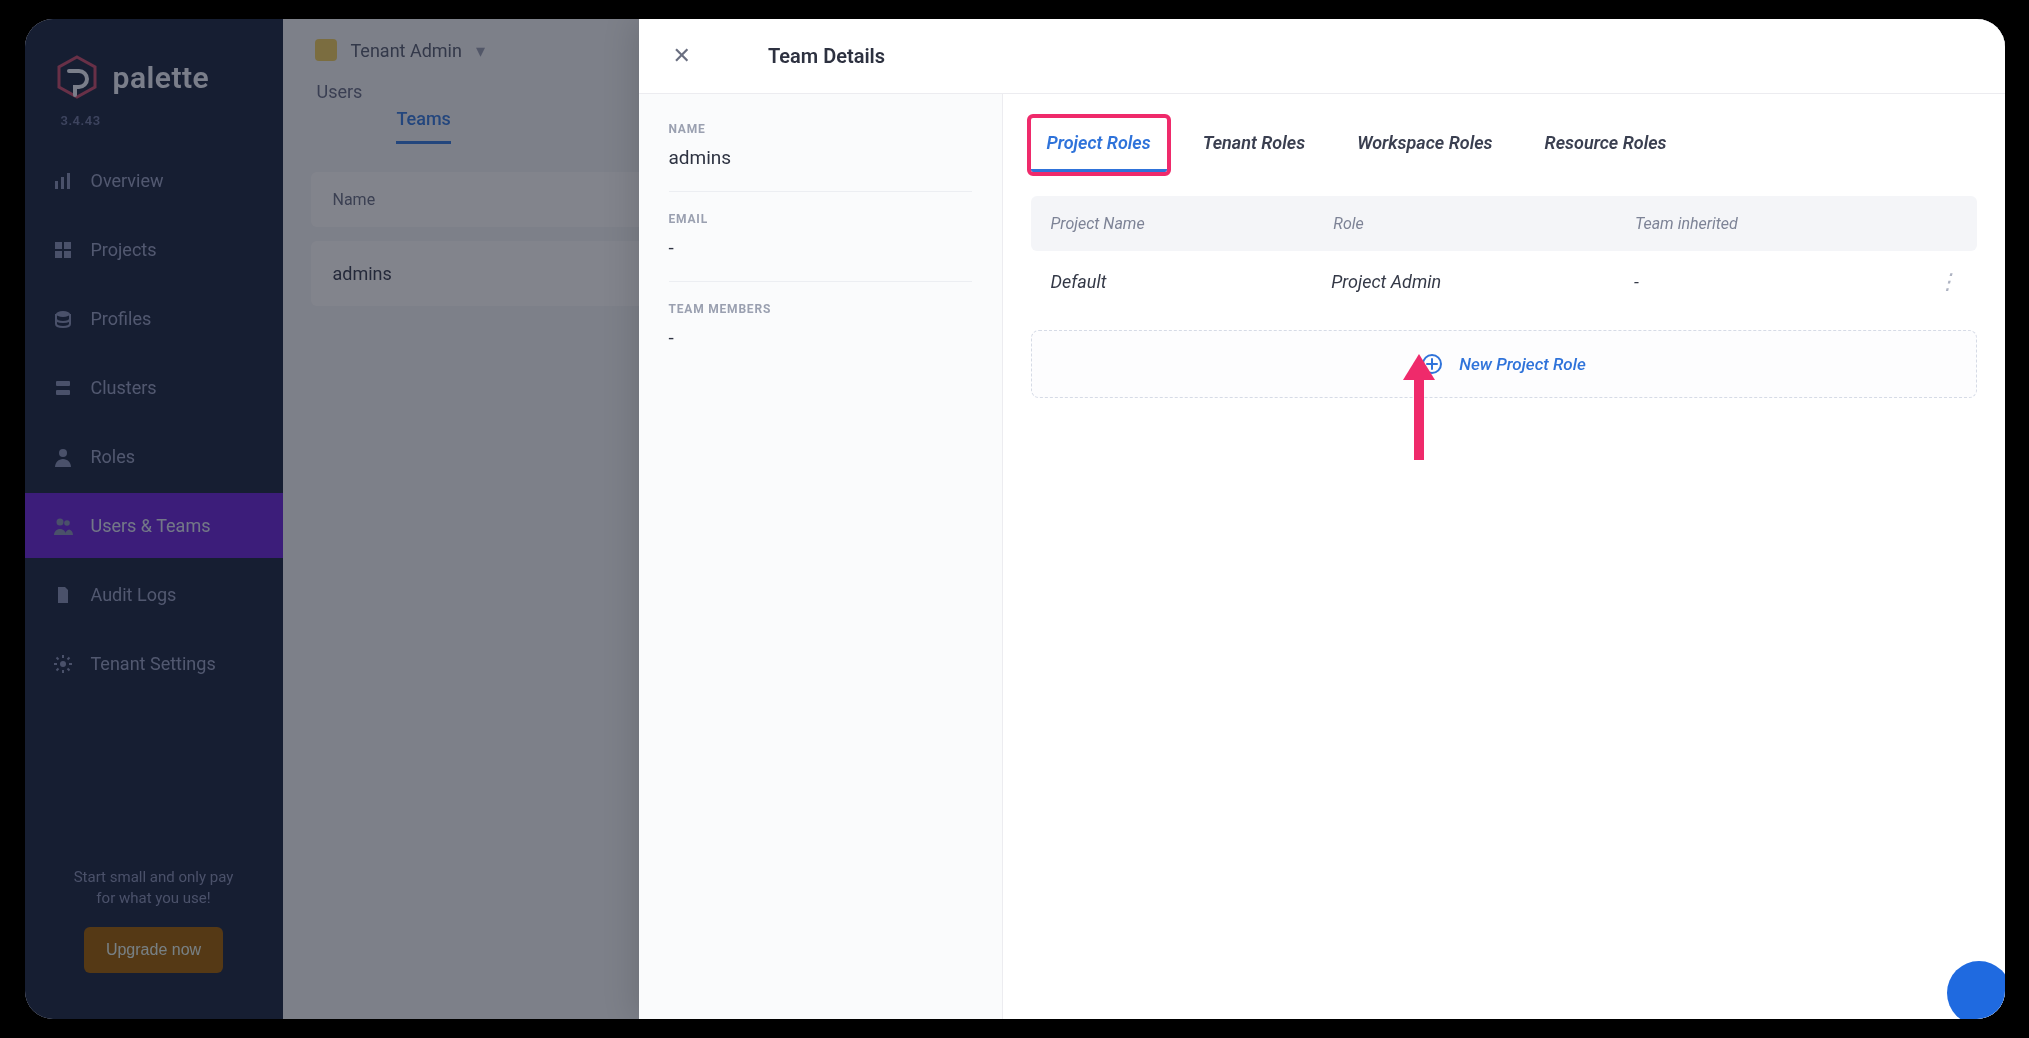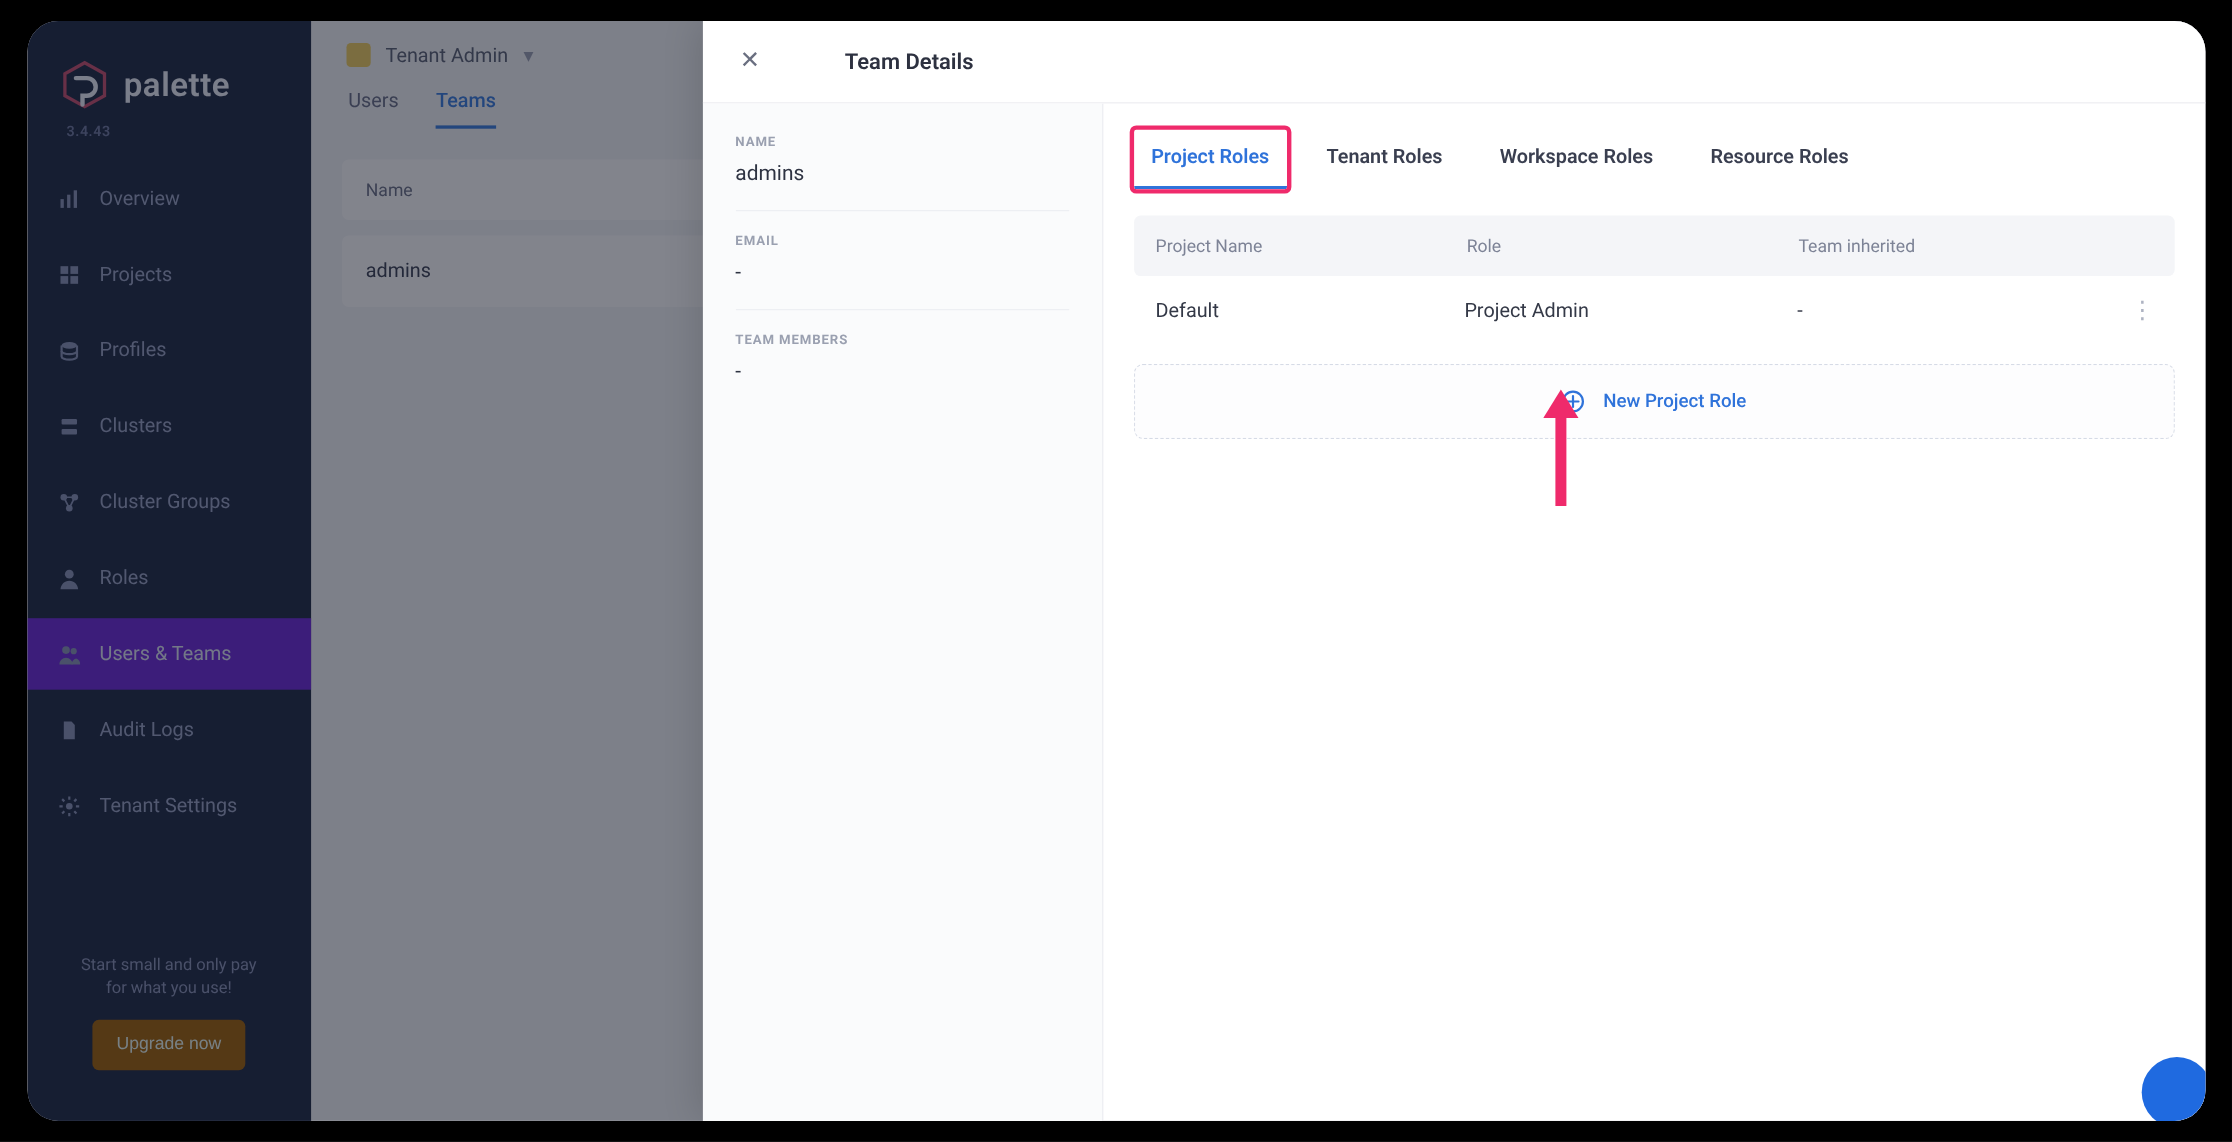--- a/index.html
+++ b/index.html
@@ -130,21 +130,21 @@
   }
   .context-feed { margin-left: auto; font-size: 16px; color: #7a8096;}
   .tabs-under {
     display: flex;
     gap: 34px;
     padding: 4px 6px 0 6px;
     font-size: 18px;
     color: #6a7088;
   }
   .tab-under { padding-bottom: 12px; cursor: pointer; }
-  .tab-under.active { color: #3a7ee0; border-bottom: 3px solid #3a7ee0; font-weight: 500;}
+  .tab-under.active { color: #3a7ee0; border-bottom: 3px solid #3a7ee0; font-weight: 500; margin-top: 27px;}
   .bg-table-head {
     margin-top: 28px;
     background: #fff;
     border-radius: 6px;
     padding: 18px 22px;
     color: #6b7187;
     font-size: 16px;
   }
   .bg-row {
     background: #fff;
@@ -210,20 +210,21 @@
     font-size: 19px;
     color: #2e3342;
     padding: 10px 0 22px 0;
     border-bottom: 1px solid #eceef2;
     margin-bottom: 20px;
   }
   .panel-right {
     flex: 1;
     padding: 24px 28px 28px 28px;
     position: relative;
+    font-style: italic;
   }
   .role-tabs {
     display: flex;
     gap: 20px;
     align-items: flex-end;
   }
   .role-tab {
     padding: 14px 16px 16px 16px;
     font-size: 18px;
     color: #3a3f50;
@@ -355,31 +356,20 @@
           <span>Profiles</span>
         </div>
         <div class="nav-item">
           <span class="nav-icon">
             <svg viewBox="0 0 20 20" width="20" height="20">
                 <rect x="3" y="3" width="14" height="5" rx="1" fill="currentColor"></rect>
                 <rect x="3" y="12" width="14" height="5" rx="1" fill="currentColor"></rect>
               </svg>
           </span>
           <span>Clusters</span>
-        </div>
-        <div class="nav-item">
-          <span class="nav-icon">
-            <svg viewBox="0 0 20 20" width="20" height="20">
-                <circle cx="5" cy="5" r="3" fill="currentColor"></circle>
-                <circle cx="15" cy="5" r="3" fill="currentColor"></circle>
-                <circle cx="10" cy="15" r="3" fill="currentColor"></circle>
-                <path d="M5 5 L15 5 L10 15 Z" fill="none" stroke="currentColor" stroke-width="1.5"></path>
-              </svg>
-          </span>
-          <span>Cluster Groups</span>
         </div>
         <div class="nav-item">
           <span class="nav-icon">
             <svg viewBox="0 0 20 20" width="20" height="20">
                 <circle cx="10" cy="6" r="4" fill="currentColor"></circle>
                 <path d="M2 20c0-4.4 3.6-8 8-8s8 3.6 8 8" fill="currentColor"></path>
               </svg>
           </span>
           <span>Roles</span>
         </div>

